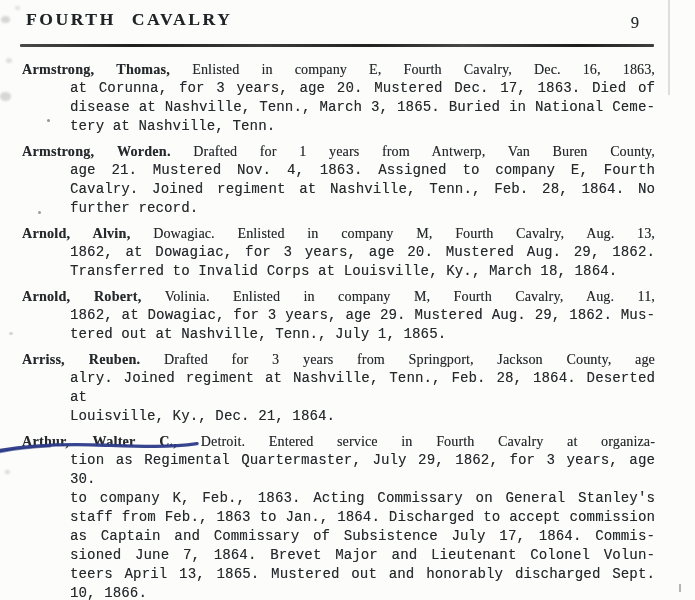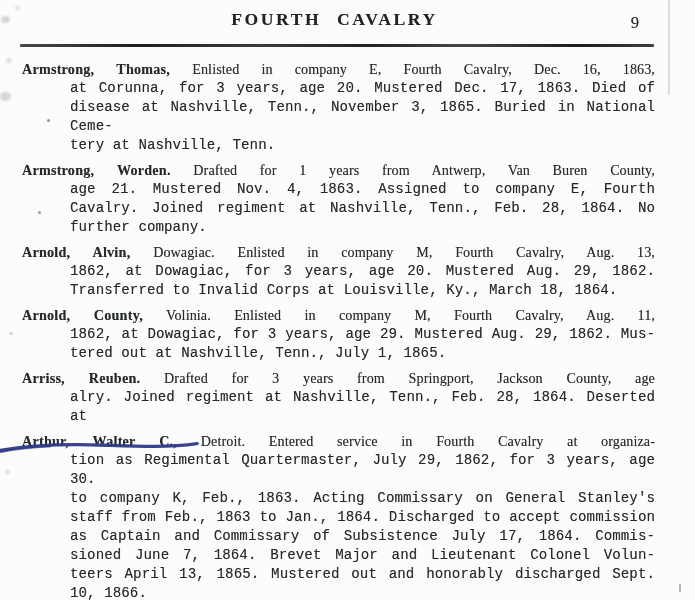--- a/index.html
+++ b/index.html
@@ -7,22 +7,22 @@
     position:relative;
     width:695px; height:600px;
     margin:0 auto;
     background:#fcfcfa;
     font-family:"Liberation Serif","DejaVu Serif",serif;
     color:#26292c;
     overflow:hidden;
   }
   
   .hdr-title {
-    position:absolute; top:9px; left:18px; width:633px;
-    text-align:center;
+    position:absolute; top:9px; left:26px; width:633px;
+    text-align:left;
     font-size:17.5px; font-weight:600;
     letter-spacing:2.6px; word-spacing:9px;
     color:#1f2326;
     text-shadow:0.2px 0.2px 0.6px rgba(25,30,40,0.45);
     font-family:Liberation Serif, serif;
   }
   .hdr-pagenum {
     position:absolute; top:13px; right:56px;
     font-size:16.5px; color:#26292c;
     text-shadow:0.2px 0.2px 0.5px rgba(25,30,40,0.4);
@@ -53,42 +53,43 @@
 <div class="page">
 
   <div class="hdr-title">FOURTH  CAVALRY</div>
   <div class="hdr-pagenum">9</div>
   <div class="hdr-rule"></div>
 
   <div class="entries" id="entries">
       <div class="entry">
         <div class="line"><span class="ename">Armstrong, Thomas,</span> <span>Enlisted in company E, Fourth Cavalry, Dec. 16, 1863,</span></div>
         <div class="line cont">at Corunna, for 3 years, age 20.  Mustered Dec. 17, 1863.  Died of</div>
-        <div class="line cont">disease at Nashville, Tenn., November 3, 1865.  Buried in National Ceme-</div>
+        <div class="line cont">disease at Nashville, Tenn., March 3, 1865.  Buried in National Ceme-</div>
         <div class="line cont last">tery at Nashville, Tenn.</div>
       </div>
       <div class="entry">
         <div class="line"><span class="ename">Armstrong, Worden.</span> <span>Drafted for 1 years from Antwerp, Van Buren County,</span></div>
         <div class="line cont">age 21.  Mustered Nov. 4, 1863.  Assigned to company E, Fourth</div>
         <div class="line cont">Cavalry.  Joined regiment at Nashville, Tenn., Feb. 28, 1864.  No</div>
-        <div class="line cont last">further company.</div>
+        <div class="line cont last">further record.</div>
       </div>
       <div class="entry">
         <div class="line"><span class="ename">Arnold, Alvin,</span> <span>Dowagiac.  Enlisted in company M, Fourth Cavalry, Aug. 13,</span></div>
         <div class="line cont">1862, at Dowagiac, for 3 years, age 20.  Mustered Aug. 29, 1862.</div>
         <div class="line cont last">Transferred to Invalid Corps at Louisville, Ky., March 18, 1864.</div>
       </div>
       <div class="entry">
-        <div class="line"><span class="ename">Arnold, County,</span> <span>Volinia.  Enlisted in company M, Fourth Cavalry, Aug. 11,</span></div>
+        <div class="line"><span class="ename">Arnold, Robert,</span> <span>Volinia.  Enlisted in company M, Fourth Cavalry, Aug. 11,</span></div>
         <div class="line cont">1862, at Dowagiac, for 3 years, age 29.  Mustered Aug. 29, 1862.  Mus-</div>
         <div class="line cont last">tered out at Nashville, Tenn., July 1, 1865.</div>
       </div>
       <div class="entry">
         <div class="line"><span class="ename">Arriss, Reuben.</span> <span>Drafted for 3 years from Springport, Jackson County, age</span></div>
         <div class="line cont">alry.  Joined regiment at Nashville, Tenn., Feb. 28, 1864.  Deserted at</div>
+        <div class="line cont last">Louisville, Ky., Dec. 21, 1864.</div>
       </div>
       <div class="entry">
         <div class="line"><span class="ename">Arthur, Walter C.,</span> <span>Detroit.  Entered service in Fourth Cavalry at organiza-</span></div>
         <div class="line cont">tion as Regimental Quartermaster, July 29, 1862, for 3 years, age 30.</div>
         <div class="line cont">to company K, Feb., 1863.  Acting Commissary on General Stanley's</div>
         <div class="line cont">staff from Feb., 1863 to Jan., 1864.  Discharged to accept commission</div>
         <div class="line cont">as Captain and Commissary of Subsistence July 17, 1864.  Commis-</div>
         <div class="line cont">sioned June 7, 1864.  Brevet Major and Lieutenant Colonel Volun-</div>
         <div class="line cont">teers April 13, 1865.  Mustered out and honorably discharged Sept.</div>
         <div class="line cont last">10, 1866.</div>

